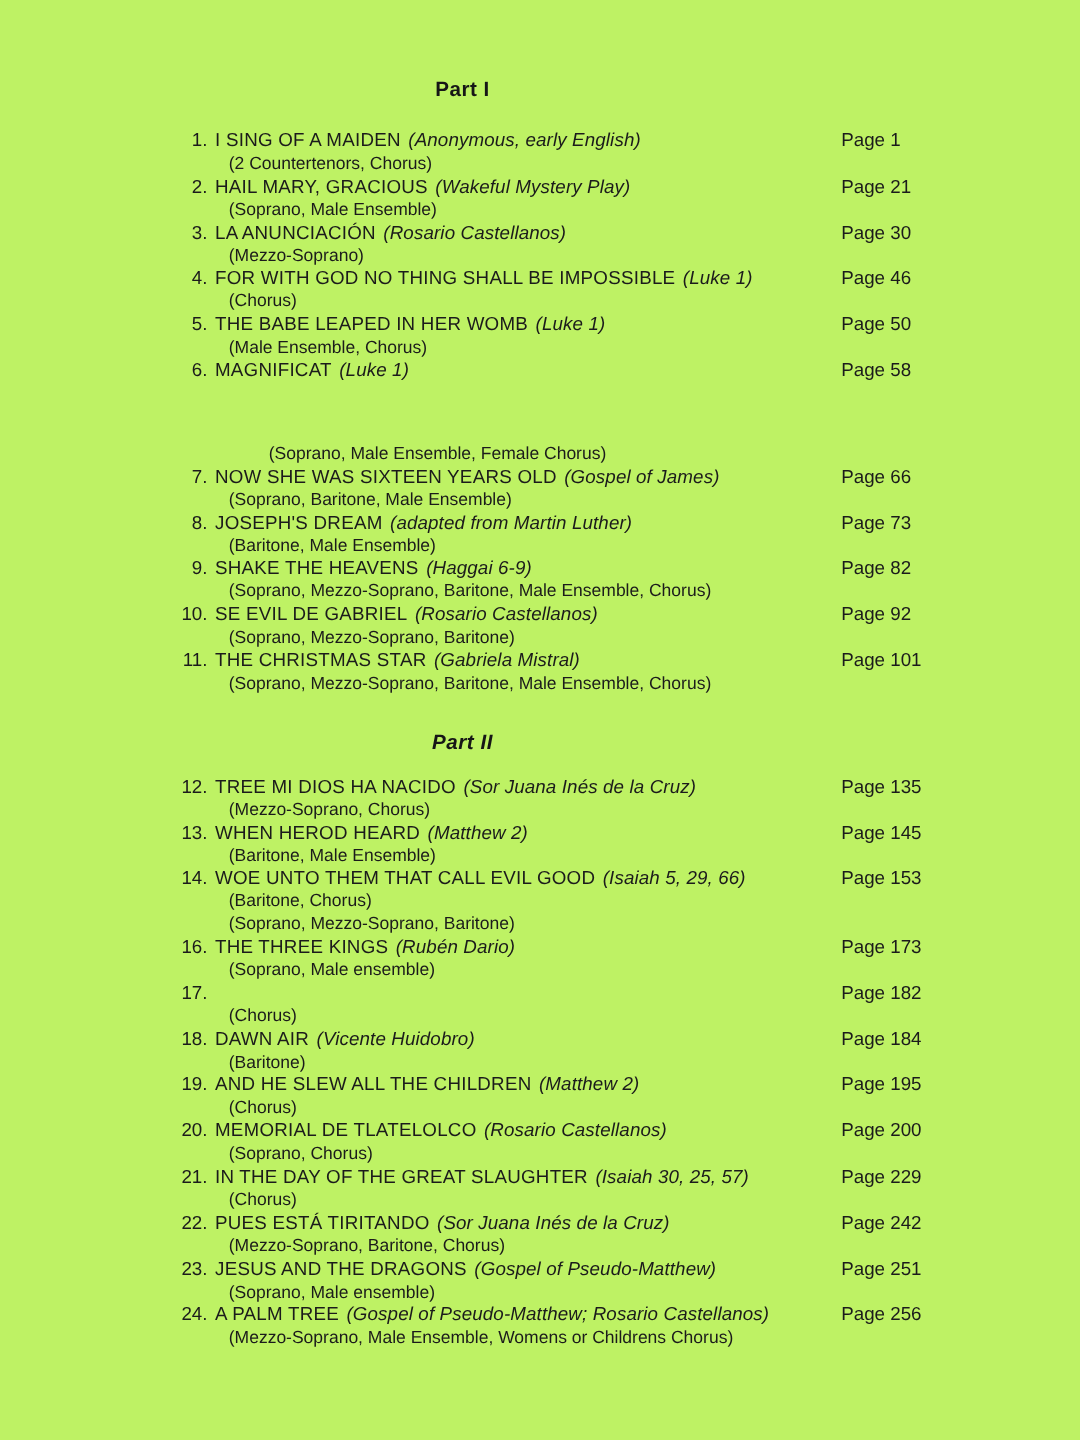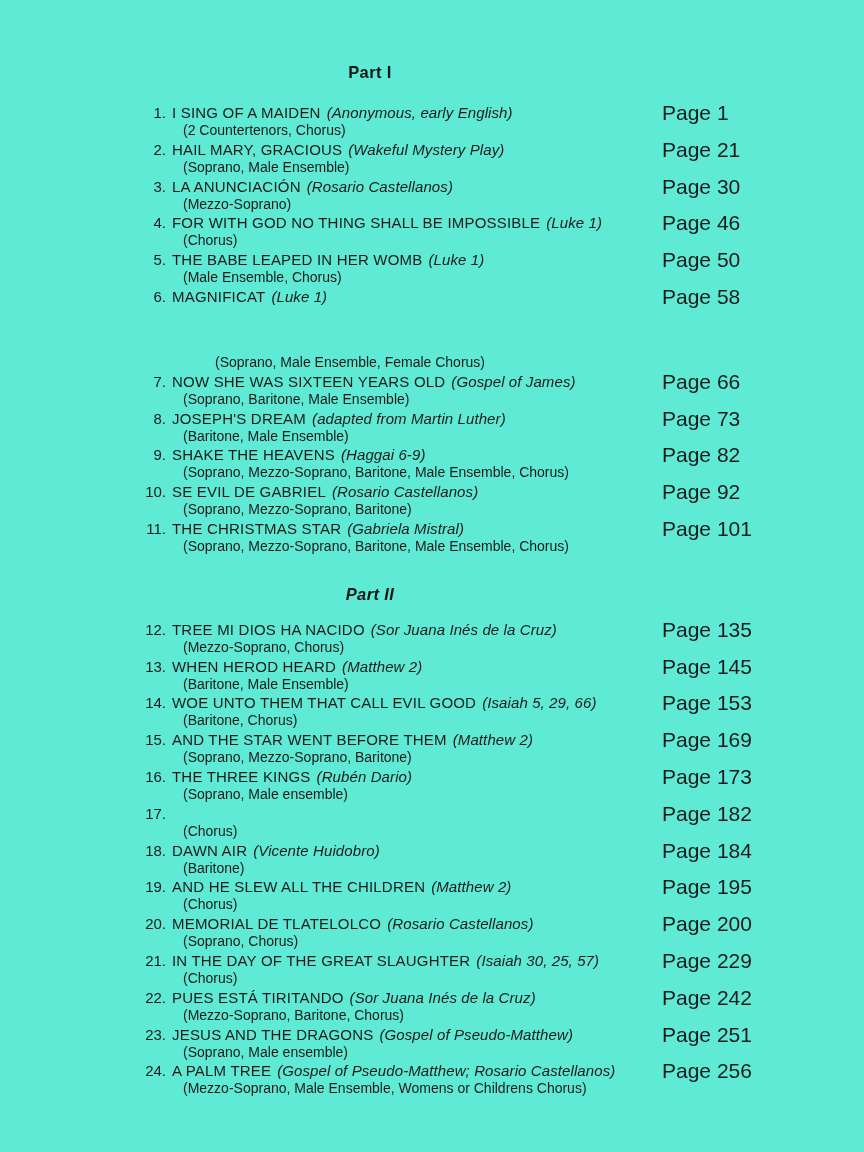--- a/index.html
+++ b/index.html
@@ -5,21 +5,21 @@
   html, body { margin: 0; padding: 0; }
   body {
     width: 864px; height: 1152px;
     background: #ffffff;
     font-family: "Liberation Sans", sans-serif;
     color: #1b1b1b;
   }
   .doc-page {
     position: relative;
     width: 864px; height: 1152px;
-    background: #5eead4;
+    background: #bef264;
     overflow: hidden;
   }
   .toc {
     position: absolute;
     left: 130px; top: 63px;
     width: 610px;
   }
   .part-heading {
     width: 480px;
     text-align: center;
@@ -46,22 +46,22 @@
     padding-right: 6px;
   }
   .title { letter-spacing: 0.2px; }
   .source {
     font-style: italic;
     margin-left: 6px;
     letter-spacing: 0.1px;
   }
   .page-no {
     position: absolute;
-    left: 532px; top: 0;
-    font-size: 21px;
+    left: 543px; top: 0;
+    font-size: 15px;
     line-height: 19px;
     white-space: nowrap;
   }
   .performers {
     margin-left: 53px;
     font-size: 14px;
     line-height: 17.8px;
     white-space: nowrap;
   }
   .entry.deep .performers { margin-left: 85px; margin-top: 48px; }
@@ -199,25 +199,20 @@
   <div class="entry">
     <div class="line1">
       <span class="num">14.</span>
       <span class="title-wrap"><span class="title">WOE UNTO THEM THAT CALL EVIL GOOD</span><span class="source">(Isaiah 5, 29, 66)</span></span>
       <span class="page-no">Page 153</span>
     </div>
     <div class="performers">(Baritone, Chorus)</div>
   </div>
 
   <div class="entry">
-    <div class="line1">
-      <span class="num">15.</span>
-      <span class="title-wrap"><span class="title">AND THE STAR WENT BEFORE THEM</span><span class="source">(Matthew 2)</span></span>
-      <span class="page-no">Page 169</span>
-    </div>
     <div class="performers">(Soprano, Mezzo-Soprano, Baritone)</div>
   </div>
 
   <div class="entry">
     <div class="line1">
       <span class="num">16.</span>
       <span class="title-wrap"><span class="title">THE THREE KINGS</span><span class="source">(Rubén Dario)</span></span>
       <span class="page-no">Page 173</span>
     </div>
     <div class="performers">(Soprano, Male ensemble)</div>

